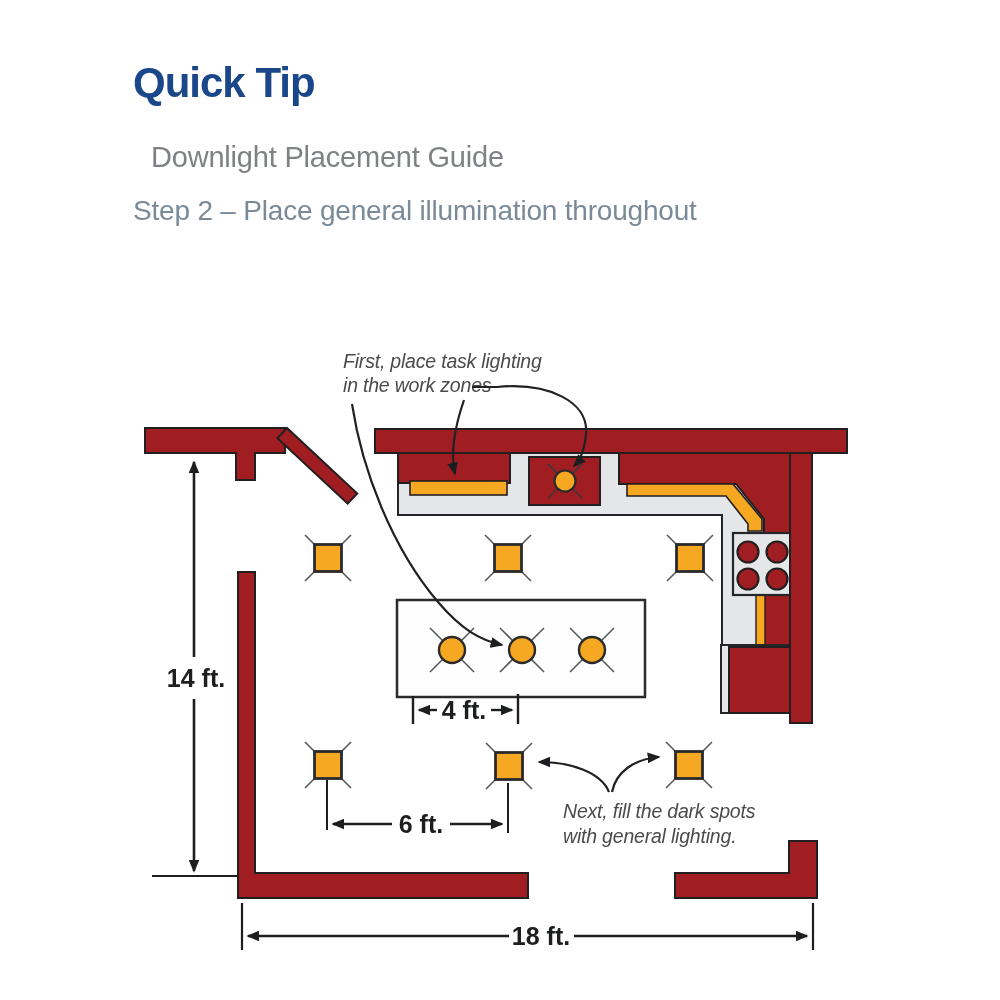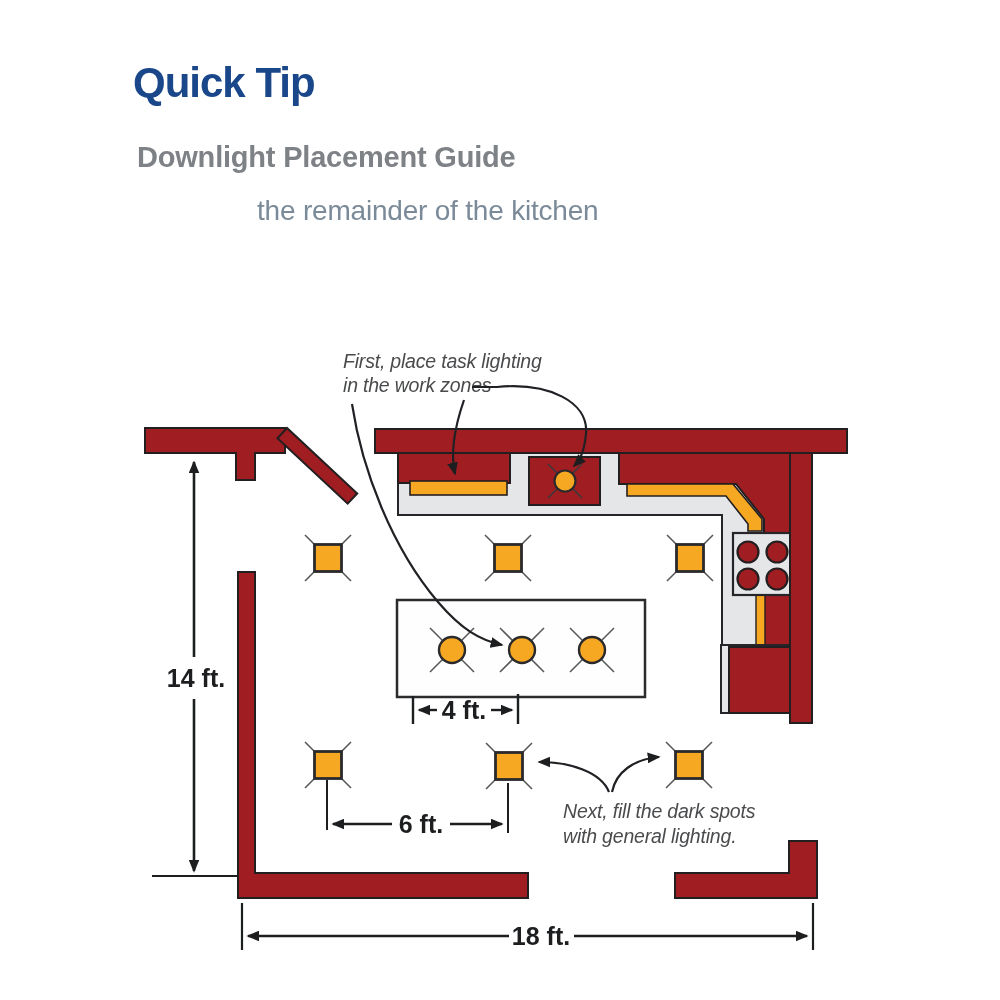--- a/index.html
+++ b/index.html
@@ -5,42 +5,42 @@
   html,body{margin:0;padding:0;background:#fff;}
   .page{
     position:relative;width:1000px;height:1000px;background:#ffffff;overflow:hidden;
     font-family:"Liberation Sans",sans-serif;
   }
   .title{
     position:absolute;left:133px;top:59px;
     font-size:42px;font-weight:bold;color:#1A4789;letter-spacing:-1px;
   }
   .subtitle{
-    position:absolute;left:137px;top:141px;
-    font-size:29px;font-weight:bold;color:#7E8286;letter-spacing:-0.2px;
+    position:absolute;left:151px;top:141px;
+    font-size:29px;font-weight:normal;color:#7E8286;letter-spacing:-0.2px;
   }
   .steps{
     position:absolute;left:133px;top:192px;
     font-size:28px;color:#7A8A98;line-height:37px;letter-spacing:-0.2px;
   }
   .steps .indent{padding-left:124px;}
   svg.plan{position:absolute;left:0;top:0;}
   svg text{font-family:"Liberation Sans",sans-serif;}
   .dim-label{font-size:25px;font-weight:bold;fill:#1D1E20;}
   .note{font-size:19.5px;font-style:italic;fill:#4A4B4D;letter-spacing:-0.2px;}
 </style>
 </head>
 <body>
 
 <div class="page">
 
   <div class="title">Quick Tip</div>
   <div class="subtitle">Downlight Placement Guide</div>
   <div class="steps">
-    <div class="indent">the remainder of the kitchen</div>
+    <div>Step 2 – Place general illumination throughout</div>
   </div>
 
   <svg class="plan" width="1000" height="1000" viewBox="0 0 1000 1000">
     <defs>
       <marker id="mArr" viewBox="0 0 12 10" refX="10.5" refY="5" markerWidth="13" markerHeight="11" orient="auto" markerUnits="userSpaceOnUse">
         <path d="M0,0 L12,5 L0,10 Z" fill="#1D1E20"></path>
       </marker>
       <g id="sqLight">
         <g stroke="#58595B" stroke-width="1.6">
           <line x1="-23" y1="-23" x2="-10" y2="-10"></line>

